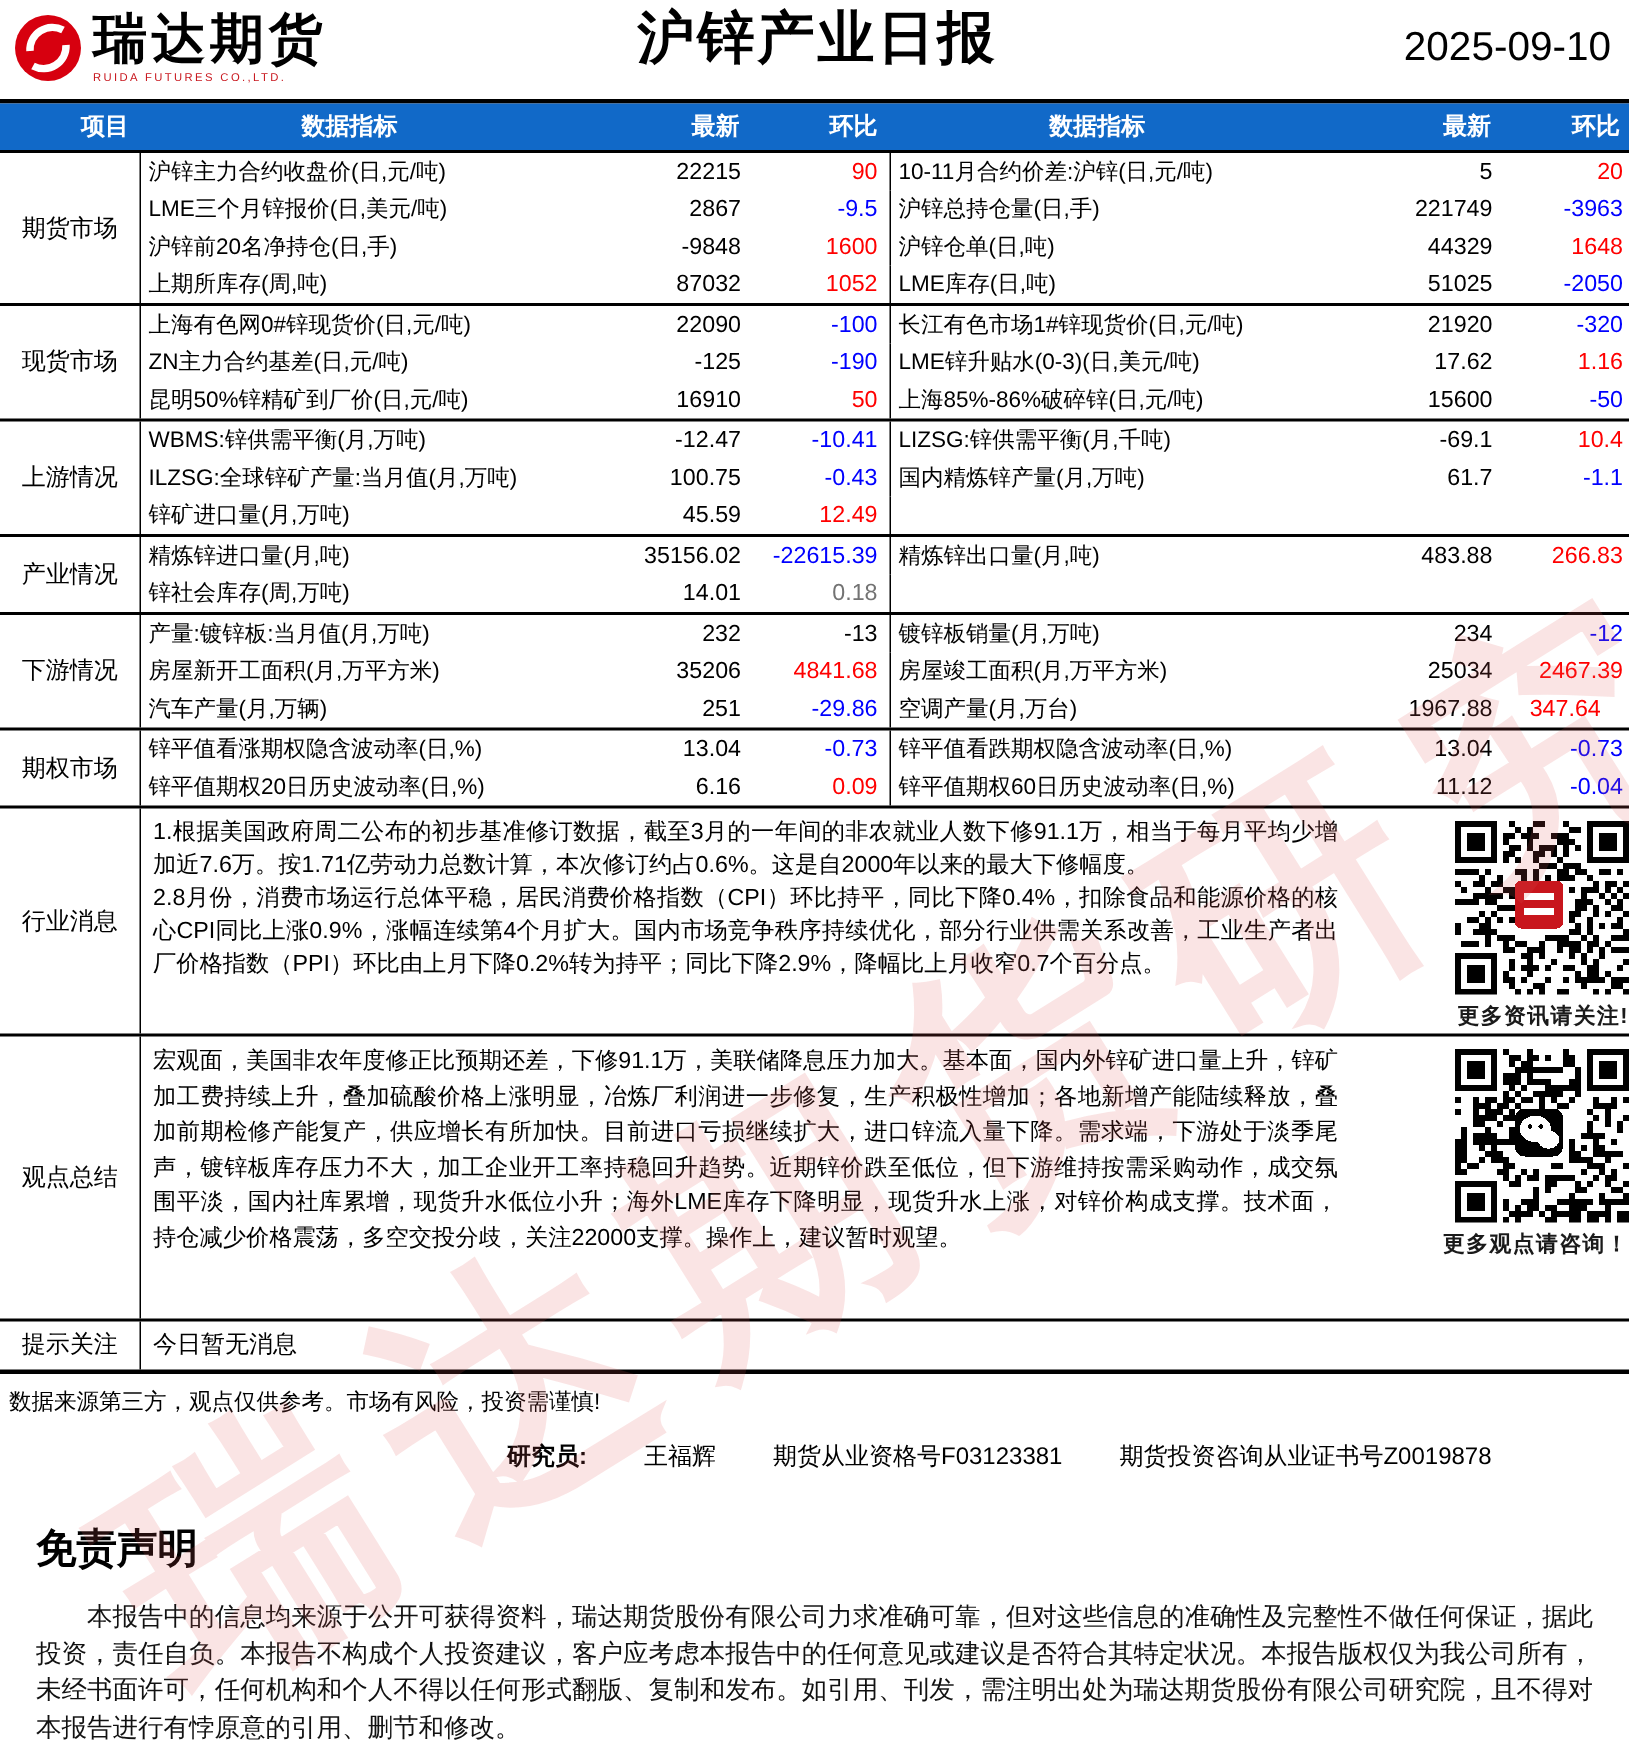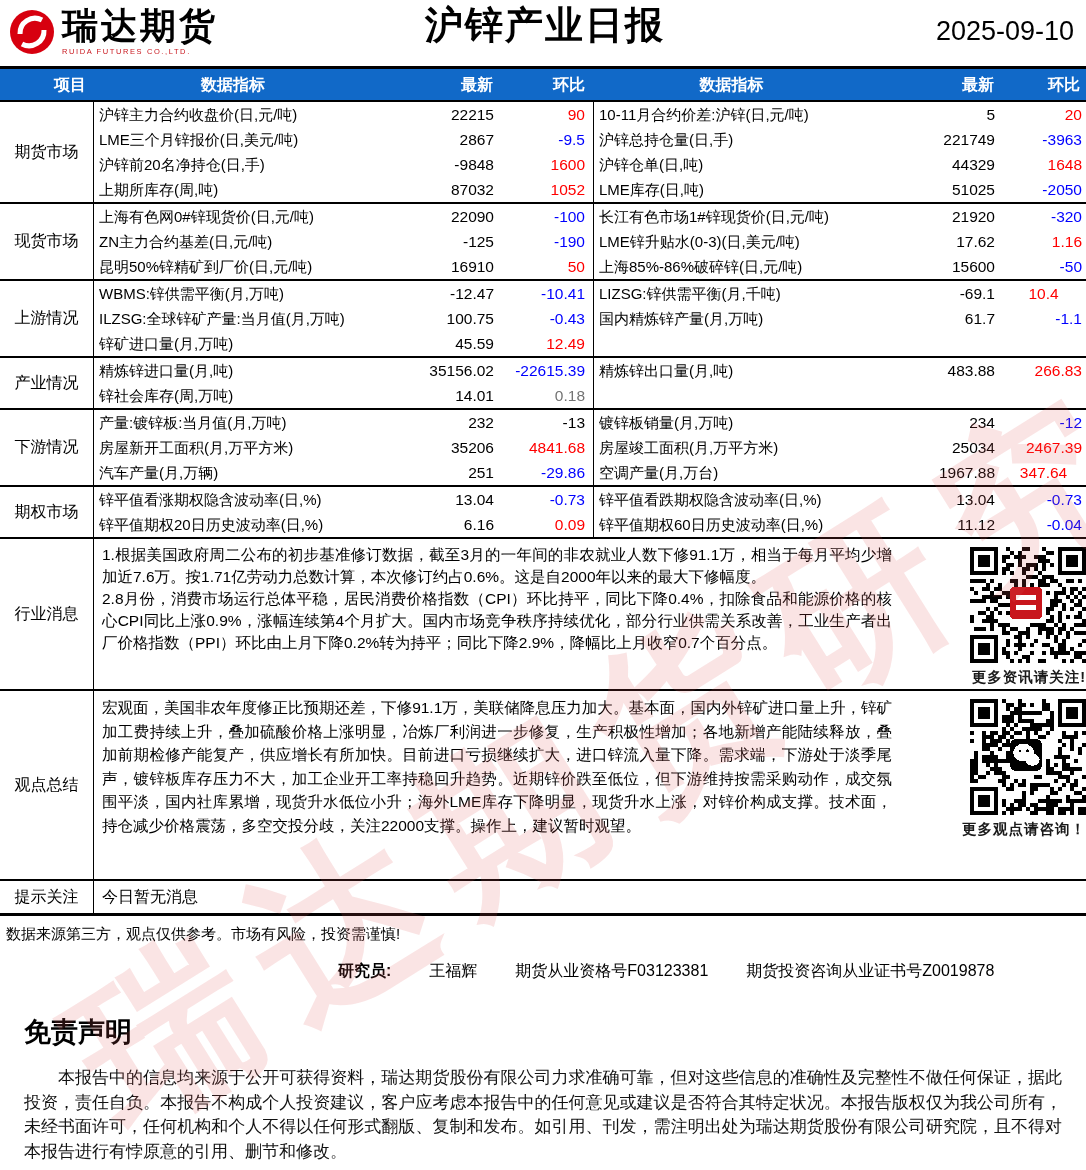--- a/index.html
+++ b/index.html
@@ -174,21 +174,21 @@
         </div>
         <div class="sect">
           <div class="cat">上游情况</div>
           <div class="rows">
             <div class="row">
               <div class="name">WBMS:锌供需平衡(月,万吨)</div>
               <div class="val">-12.47</div>
               <div class="chg lchg" style="color: rgb(0, 0, 255);">-10.41</div>
               <div class="name r">LIZSG:锌供需平衡(月,千吨)</div>
               <div class="val">-69.1</div>
-              <div class="chg rchg" style="color: rgb(255, 0, 0); text-align: center;">10.4</div>
+              <div class="chg rchg" style="color: rgb(255, 0, 0);">10.4</div>
             </div>
             <div class="row">
               <div class="name">ILZSG:全球锌矿产量:当月值(月,万吨)</div>
               <div class="val">100.75</div>
               <div class="chg lchg" style="color: rgb(0, 0, 255);">-0.43</div>
               <div class="name r">国内精炼锌产量(月,万吨)</div>
               <div class="val">61.7</div>
               <div class="chg rchg" style="color: rgb(0, 0, 255);">-1.1</div>
             </div>
             <div class="row">

